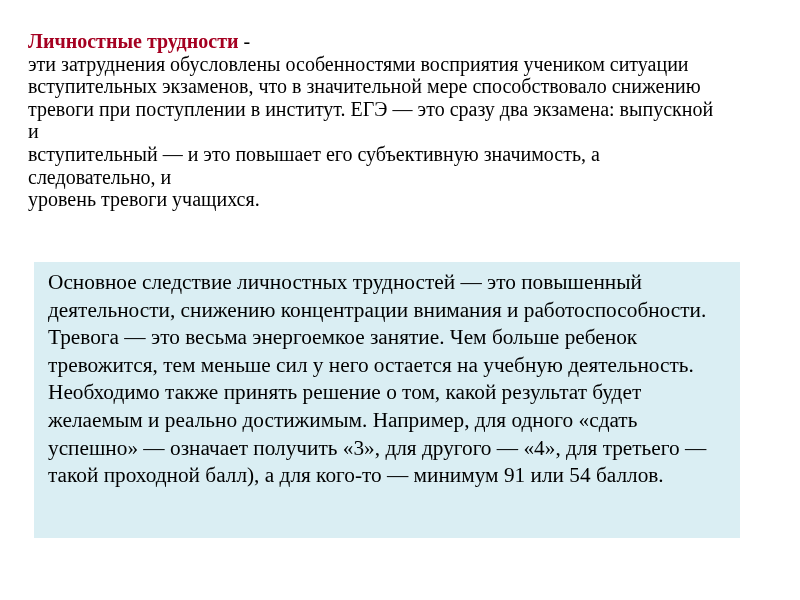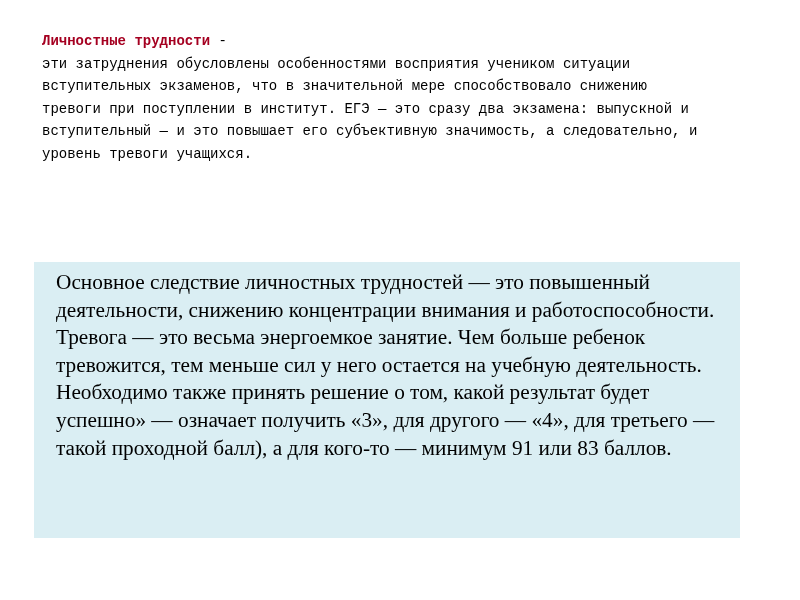--- a/index.html
+++ b/index.html
@@ -1,28 +1,28 @@
 <!DOCTYPE html>
 <html><head>
 <meta charset="utf-8">
 <style>
   html, body { margin: 0; padding: 0; }
   body {
     width: 800px; height: 600px; background: #ffffff; position: relative; overflow: hidden;
     font-family: "Liberation Serif", "DejaVu Serif", serif; color: #000;
   }
   .top {
-    position: absolute; left: 42px; top: 30px; width: 700px;
-    font-size: 14px; line-height: 22.6px; font-family: Liberation Mono, monospace;
+    position: absolute; left: 28px; top: 30px; width: 700px;
+    font-size: 20px; line-height: 22.6px;
   }
   .top .title { color: #a50021; font-weight: bold; }
   .top p { margin: 0; }
   .panel {
     position: absolute; left: 34px; top: 262px; width: 706px; height: 276px;
-    background: #daeef3; box-sizing: border-box; padding: 7px 0 0 22px;
+    background: #daeef3; box-sizing: border-box; padding: 7px 0 0 14px;
   }
   .panel p { margin: 0; font-size: 21.3px; line-height: 27.6px; white-space: pre-line; }
 </style>
 </head>
 <body>
 
 <div class="top">
   <p>
     <span class="title">Личностные трудности</span><span> -</span>
   </p>
@@ -32,15 +32,16 @@
   <p>вступительный — и это повышает его субъективную значимость, а следовательно, и</p>
   <p>уровень тревоги учащихся.</p>
 </div>
 
 <div class="panel">
   <p>Основное следствие личностных трудностей — это повышенный</p>
   <p>деятельности, снижению концентрации внимания и работоспособности.</p>
   <p>Тревога — это весьма энергоемкое занятие. Чем больше ребенок</p>
   <p>тревожится, тем меньше сил у него остается на учебную деятельность.</p>
   <p>Необходимо также принять решение о том, какой результат будет</p>
+  <p>желаемым и реально достижимым. Например, для одного «сдать</p>
   <p>успешно» — означает получить «3», для другого — «4», для третьего —</p>
-  <p>такой проходной балл), а для кого-то — минимум 91 или 83 баллов.</p>
+  <p>такой проходной балл), а для кого-то — минимум 91 или 54 баллов.</p>
 </div>
 
 </body></html>

